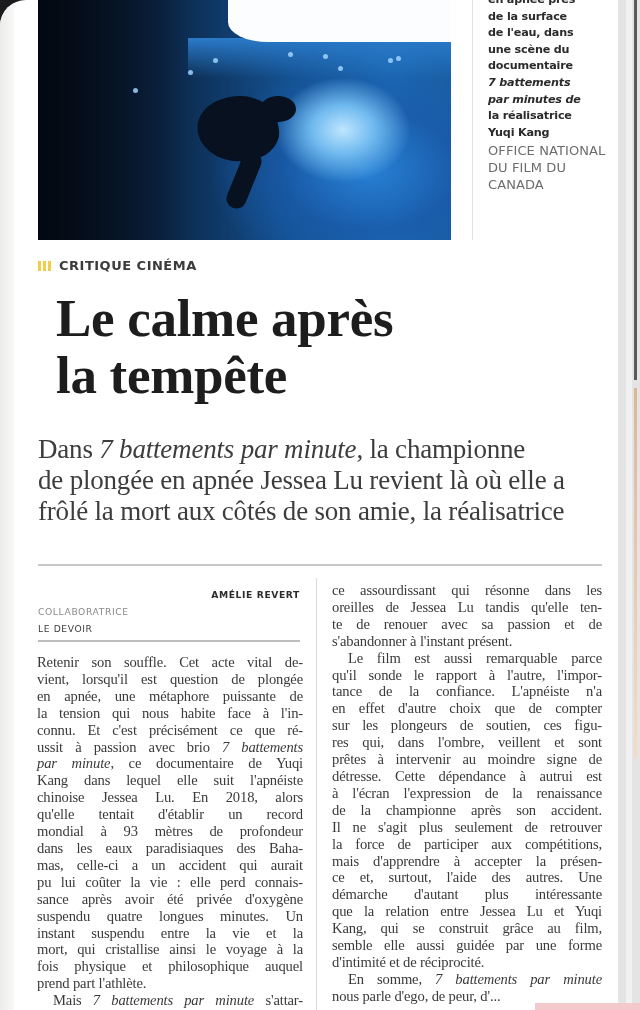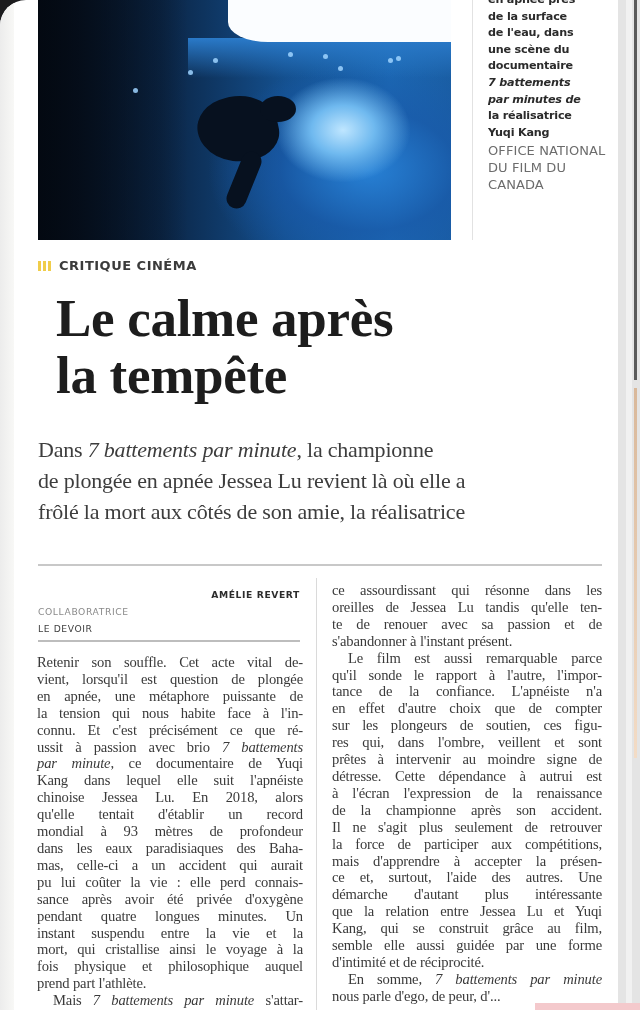--- a/index.html
+++ b/index.html
@@ -120,21 +120,21 @@
     
     .headline {
       position: absolute; left: 36px; top: 290px; width: 560px;
       font-family: "Liberation Serif", serif; font-size: 53px; line-height: 57px;
       color: #1d1d1d; letter-spacing: -0.3px; margin-left: 20px;
     }
 
     
     .deck {
       position: absolute; left: 38px; top: 434px; width: 560px;
-      font-family: "Liberation Serif", serif; font-size: 22px; line-height: 31px;
+      font-family: "Liberation Serif", serif; font-size: 27px; line-height: 31px;
       color: #3d3d3d; letter-spacing: -0.2px;
     }
     .deck .it { font-style: italic; }
 
     .rule-top {
       position: absolute; left: 38px; top: 564px; width: 564px; height: 2px;
       background: #c8c8c8;
     }
 
     
@@ -259,21 +259,21 @@
       <span class="line"><span>ussit à passion avec brio </span><span class="it">7 battements</span></span>
       <span class="line"><span class="it">par minute</span><span>, ce documentaire de Yuqi</span></span>
       <span class="line"><span>Kang dans lequel elle suit l'apnéiste</span></span>
       <span class="line"><span>chinoise Jessea Lu. En 2018, alors</span></span>
       <span class="line"><span>qu'elle tentait d'établir un record</span></span>
       <span class="line"><span>mondial à 93 mètres de profondeur</span></span>
       <span class="line"><span>dans les eaux paradisiaques des Baha-</span></span>
       <span class="line"><span>mas, celle-ci a un accident qui aurait</span></span>
       <span class="line"><span>pu lui coûter la vie : elle perd connais-</span></span>
       <span class="line"><span>sance après avoir été privée d'oxygène</span></span>
-      <span class="line"><span>pendant quatre longues minutes. Un</span></span>
+      <span class="line"><span>suspendu quatre longues minutes. Un</span></span>
       <span class="line"><span>instant suspendu entre la vie et la</span></span>
       <span class="line"><span>mort, qui cristallise ainsi le voyage à la</span></span>
       <span class="line"><span>fois physique et philosophique auquel</span></span>
       <span class="line last"><span>prend part l'athlète.</span></span>
       <span class="line indent"><span>Mais </span><span class="it">7 battements par minute</span><span> s'attar-</span></span>
     </div>
   <div class="col col-right" id="col-right">
       <span class="line"><span>ce assourdissant qui résonne dans les</span></span>
       <span class="line"><span>oreilles de Jessea Lu tandis qu'elle ten-</span></span>
       <span class="line"><span>te de renouer avec sa passion et de</span></span>

